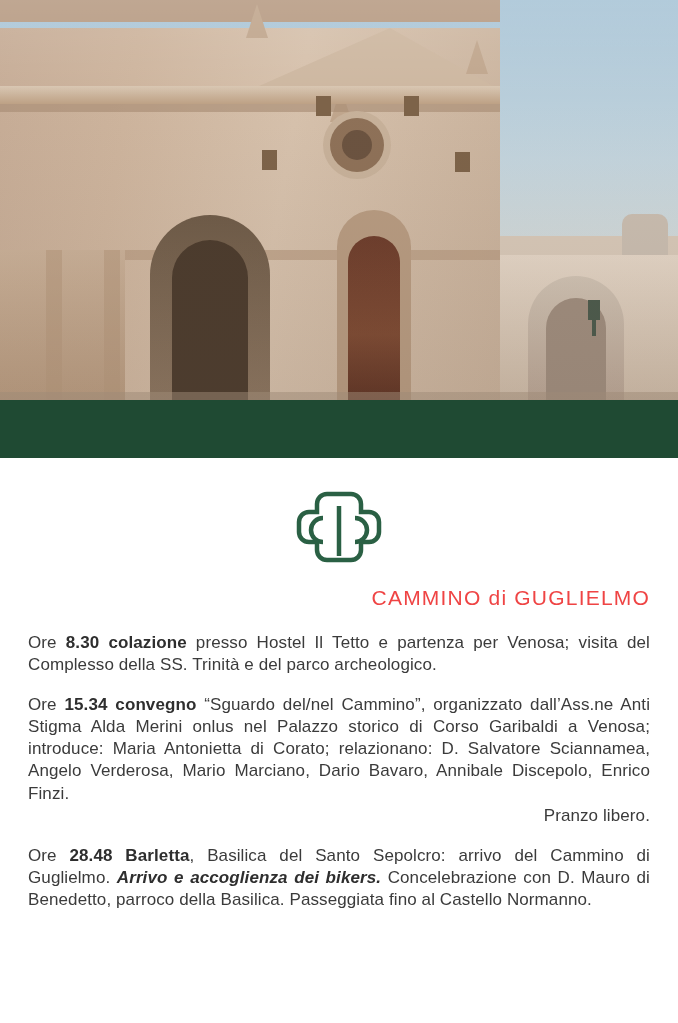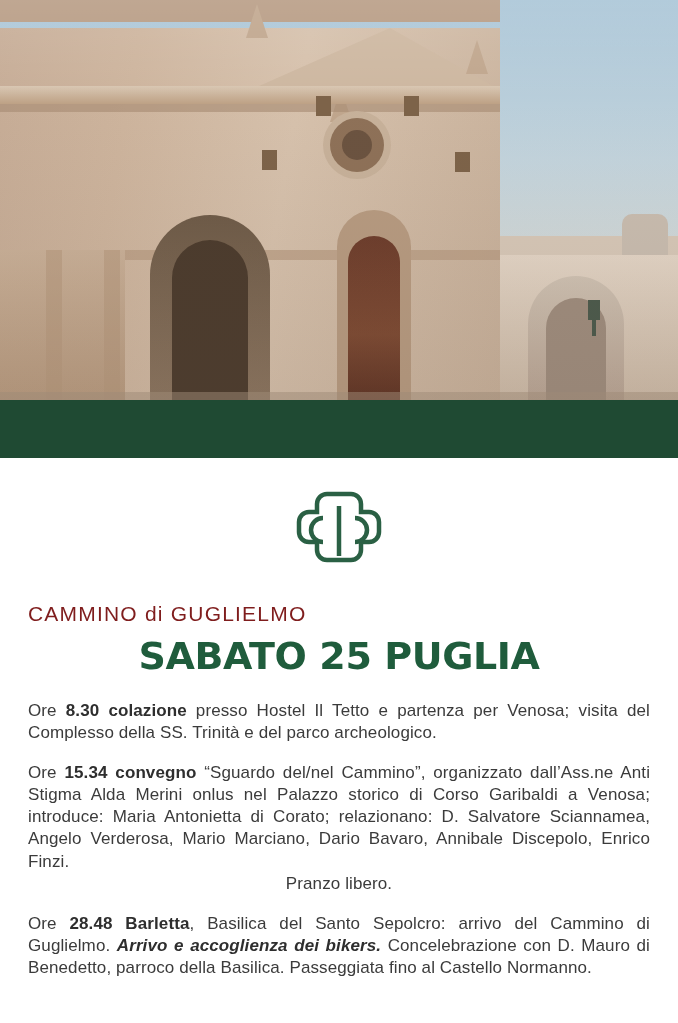--- a/index.html
+++ b/index.html
@@ -234,25 +234,25 @@
   .content {
     padding: 26px 28px 0 28px;
   }
   .logo-wrap {
     display: flex;
     justify-content: center;
     align-items: center;
     margin-top: 4px;
   }
   .brand {
-    text-align: left;
-    color: #7f1d1d;
+    text-align: right;
+    color: #ef4444;
     font-size: 21px;
     letter-spacing: 1.2px;
-    margin-top: 24px;
+    margin-top: 8px;
     font-weight: 400;
   }
   .title {
     text-align: center;
     color: #1f5c3c;
     font-size: 38px;
     font-weight: 700;
     letter-spacing: -0.4px;
     margin-top: 8px;
     font-family: "DejaVu Sans", sans-serif;
@@ -263,21 +263,21 @@
     font-size: 17px;
     line-height: 1.3;
     margin-top: 18px;
     text-align: justify;
     letter-spacing: .1px;
   }
   .para.first { margin-top: 22px; }
   .para b { font-weight: 700; color: #2e2e2e; }
   .para i { font-style: italic; }
   .para .lastline { display: block; }
-  .nojust { text-align: center; }
+  .nojust { text-align: right; }
 </style>
 </head>
 <body>
 
 <div class="poster">
 
   <div class="photo">
     <div class="sky"></div>
 
     <div class="facade"></div>
@@ -338,21 +338,20 @@
         </svg>
       </span>
     </div>
 
     <div class="brand">
       <span>CAMMINO</span>
       <span>di</span>
       <span>GUGLIELMO</span>
     </div>
 
-    <div class="title">SABATO 25 PUGLIA</div>
 
     <p class="para first">
       <span>Ore </span><b>8.30 colazione</b><span> presso Hostel Il Tetto e partenza per Venosa; visita del Complesso della SS. Trinità e del parco archeologico.</span>
     </p>
 
     <p class="para">
       <span>Ore </span><b>15.34 convegno</b><span> “Sguardo del/nel Cammino”, organizzato dall’Ass.ne Anti Stigma Alda Merini onlus nel Palazzo storico di Corso Garibaldi a Venosa; introduce: Maria Antonietta di Corato; relazionano: D. Salvatore Sciannamea, Angelo Verderosa, Mario Marciano, Dario Bavaro, Annibale Discepolo, Enrico Finzi.</span>
       <span class="lastline nojust">Pranzo libero.</span>
     </p>
 

